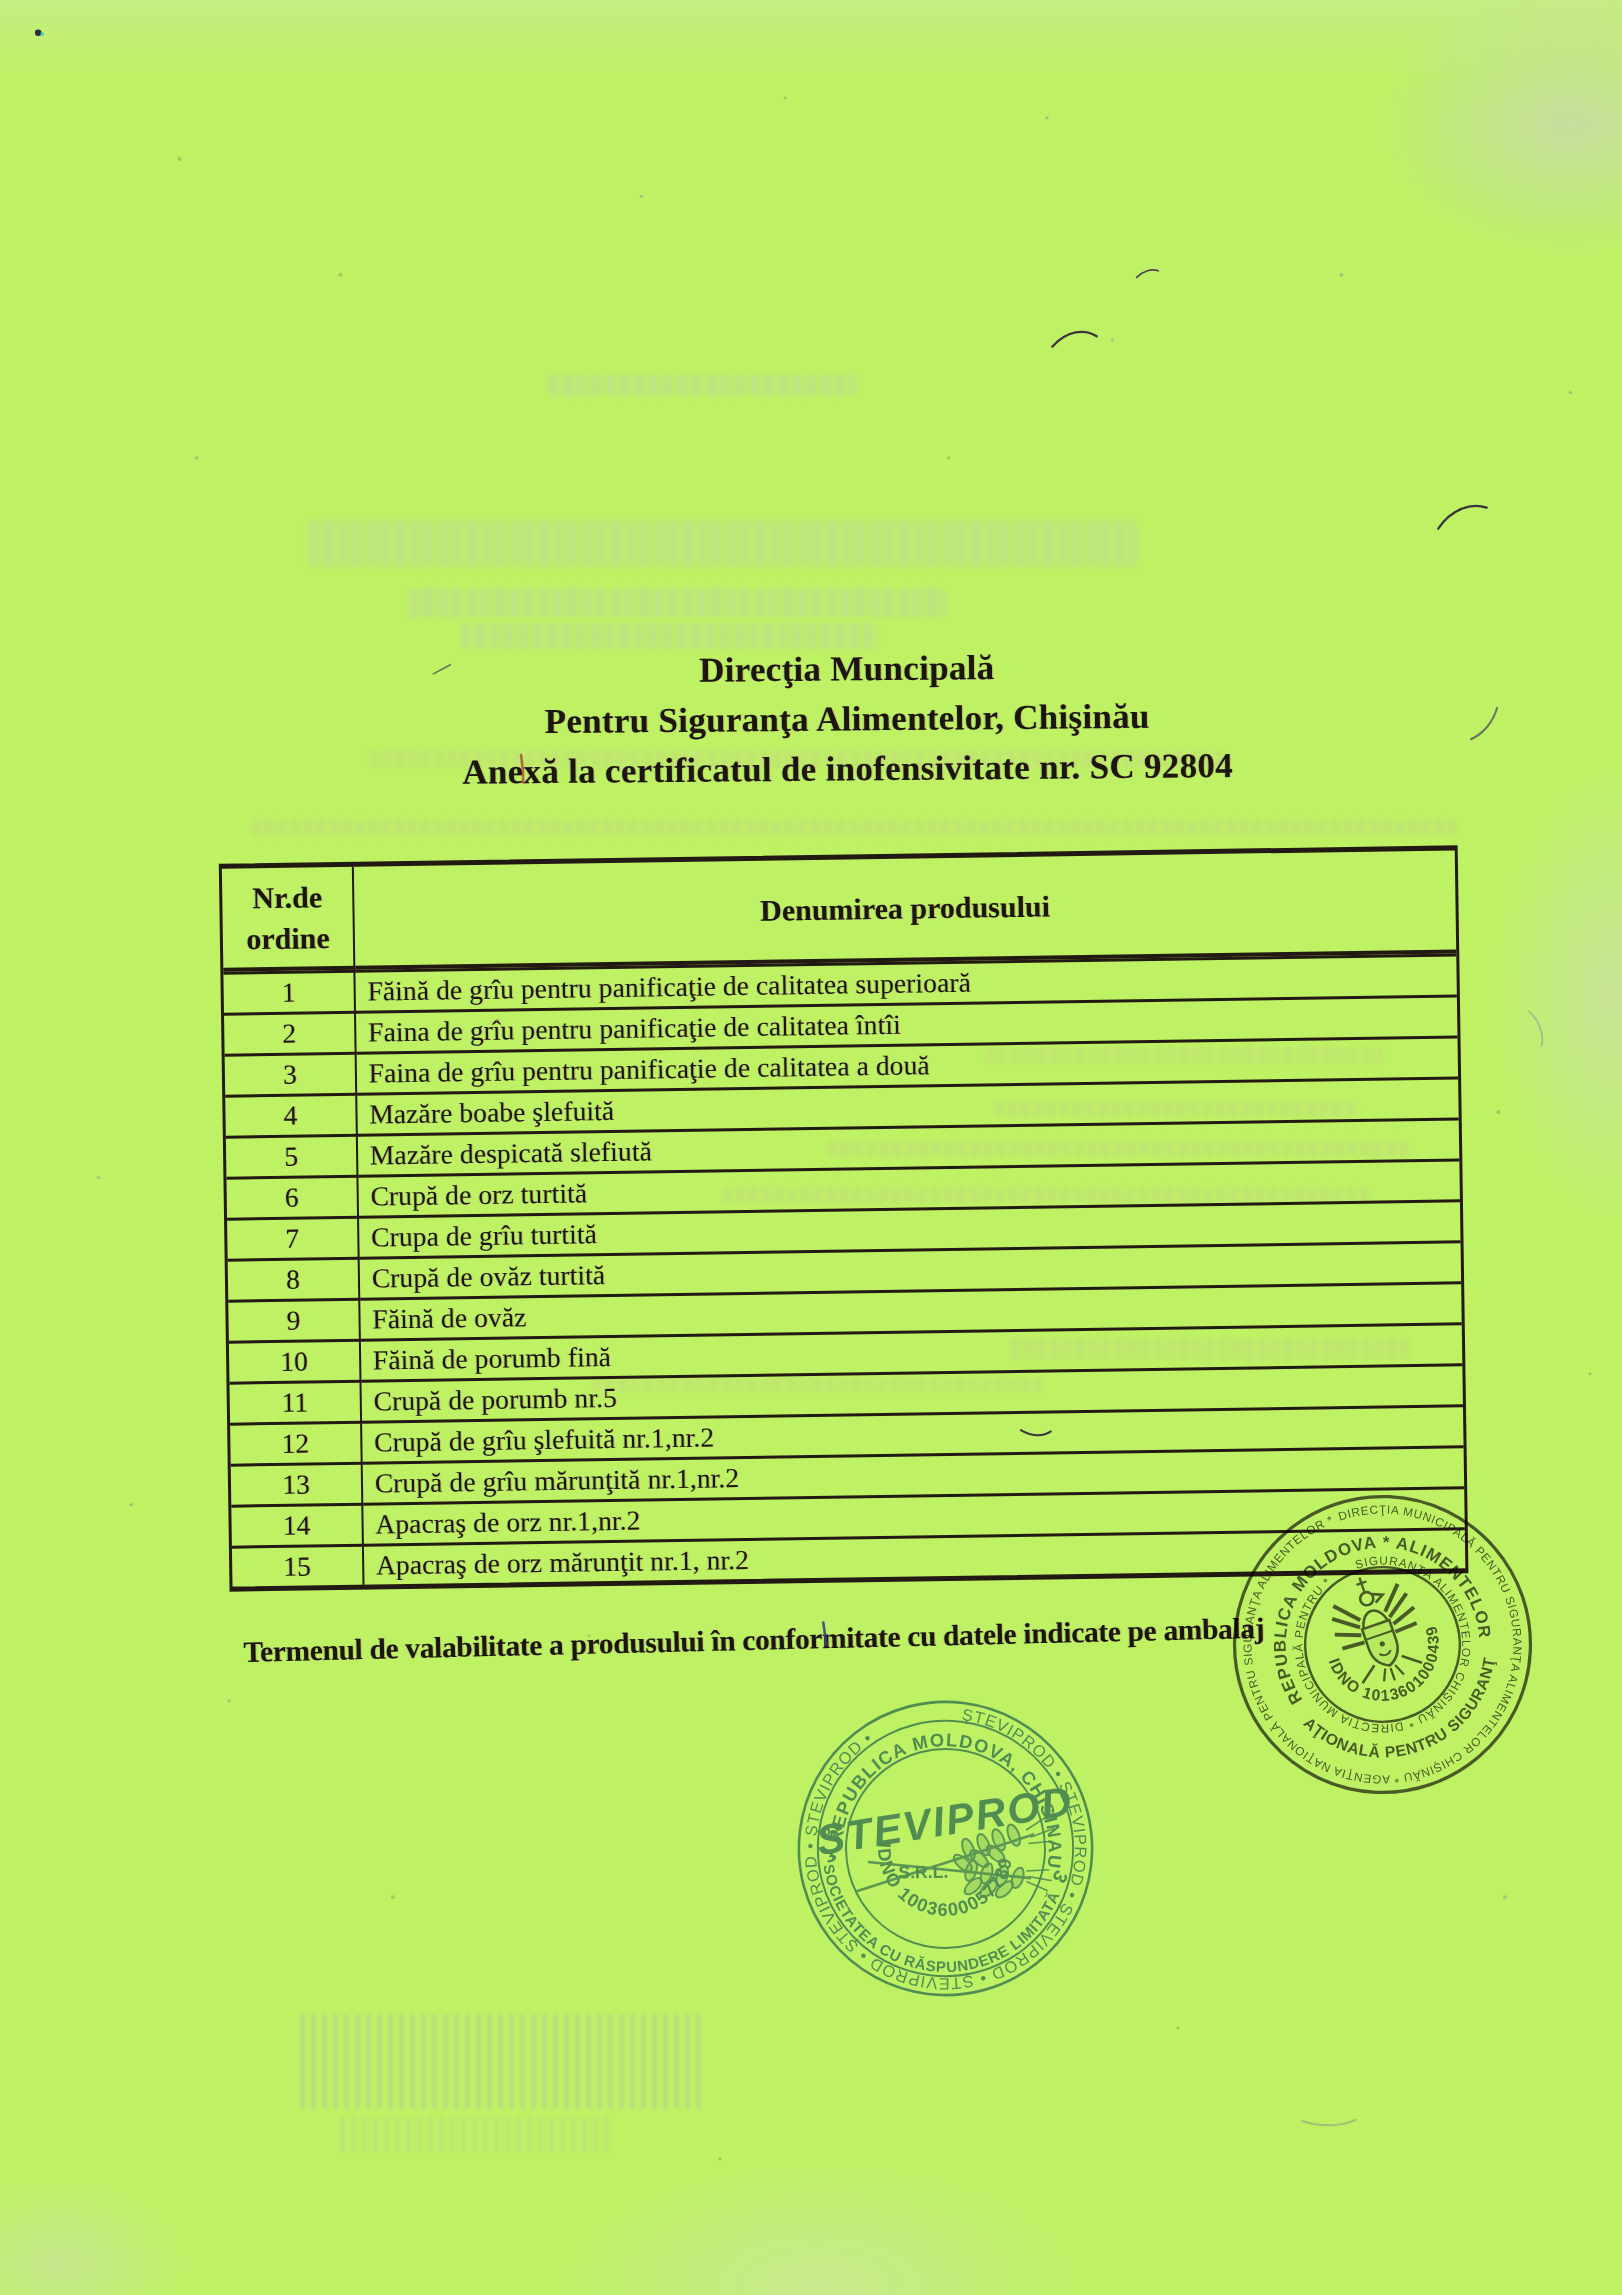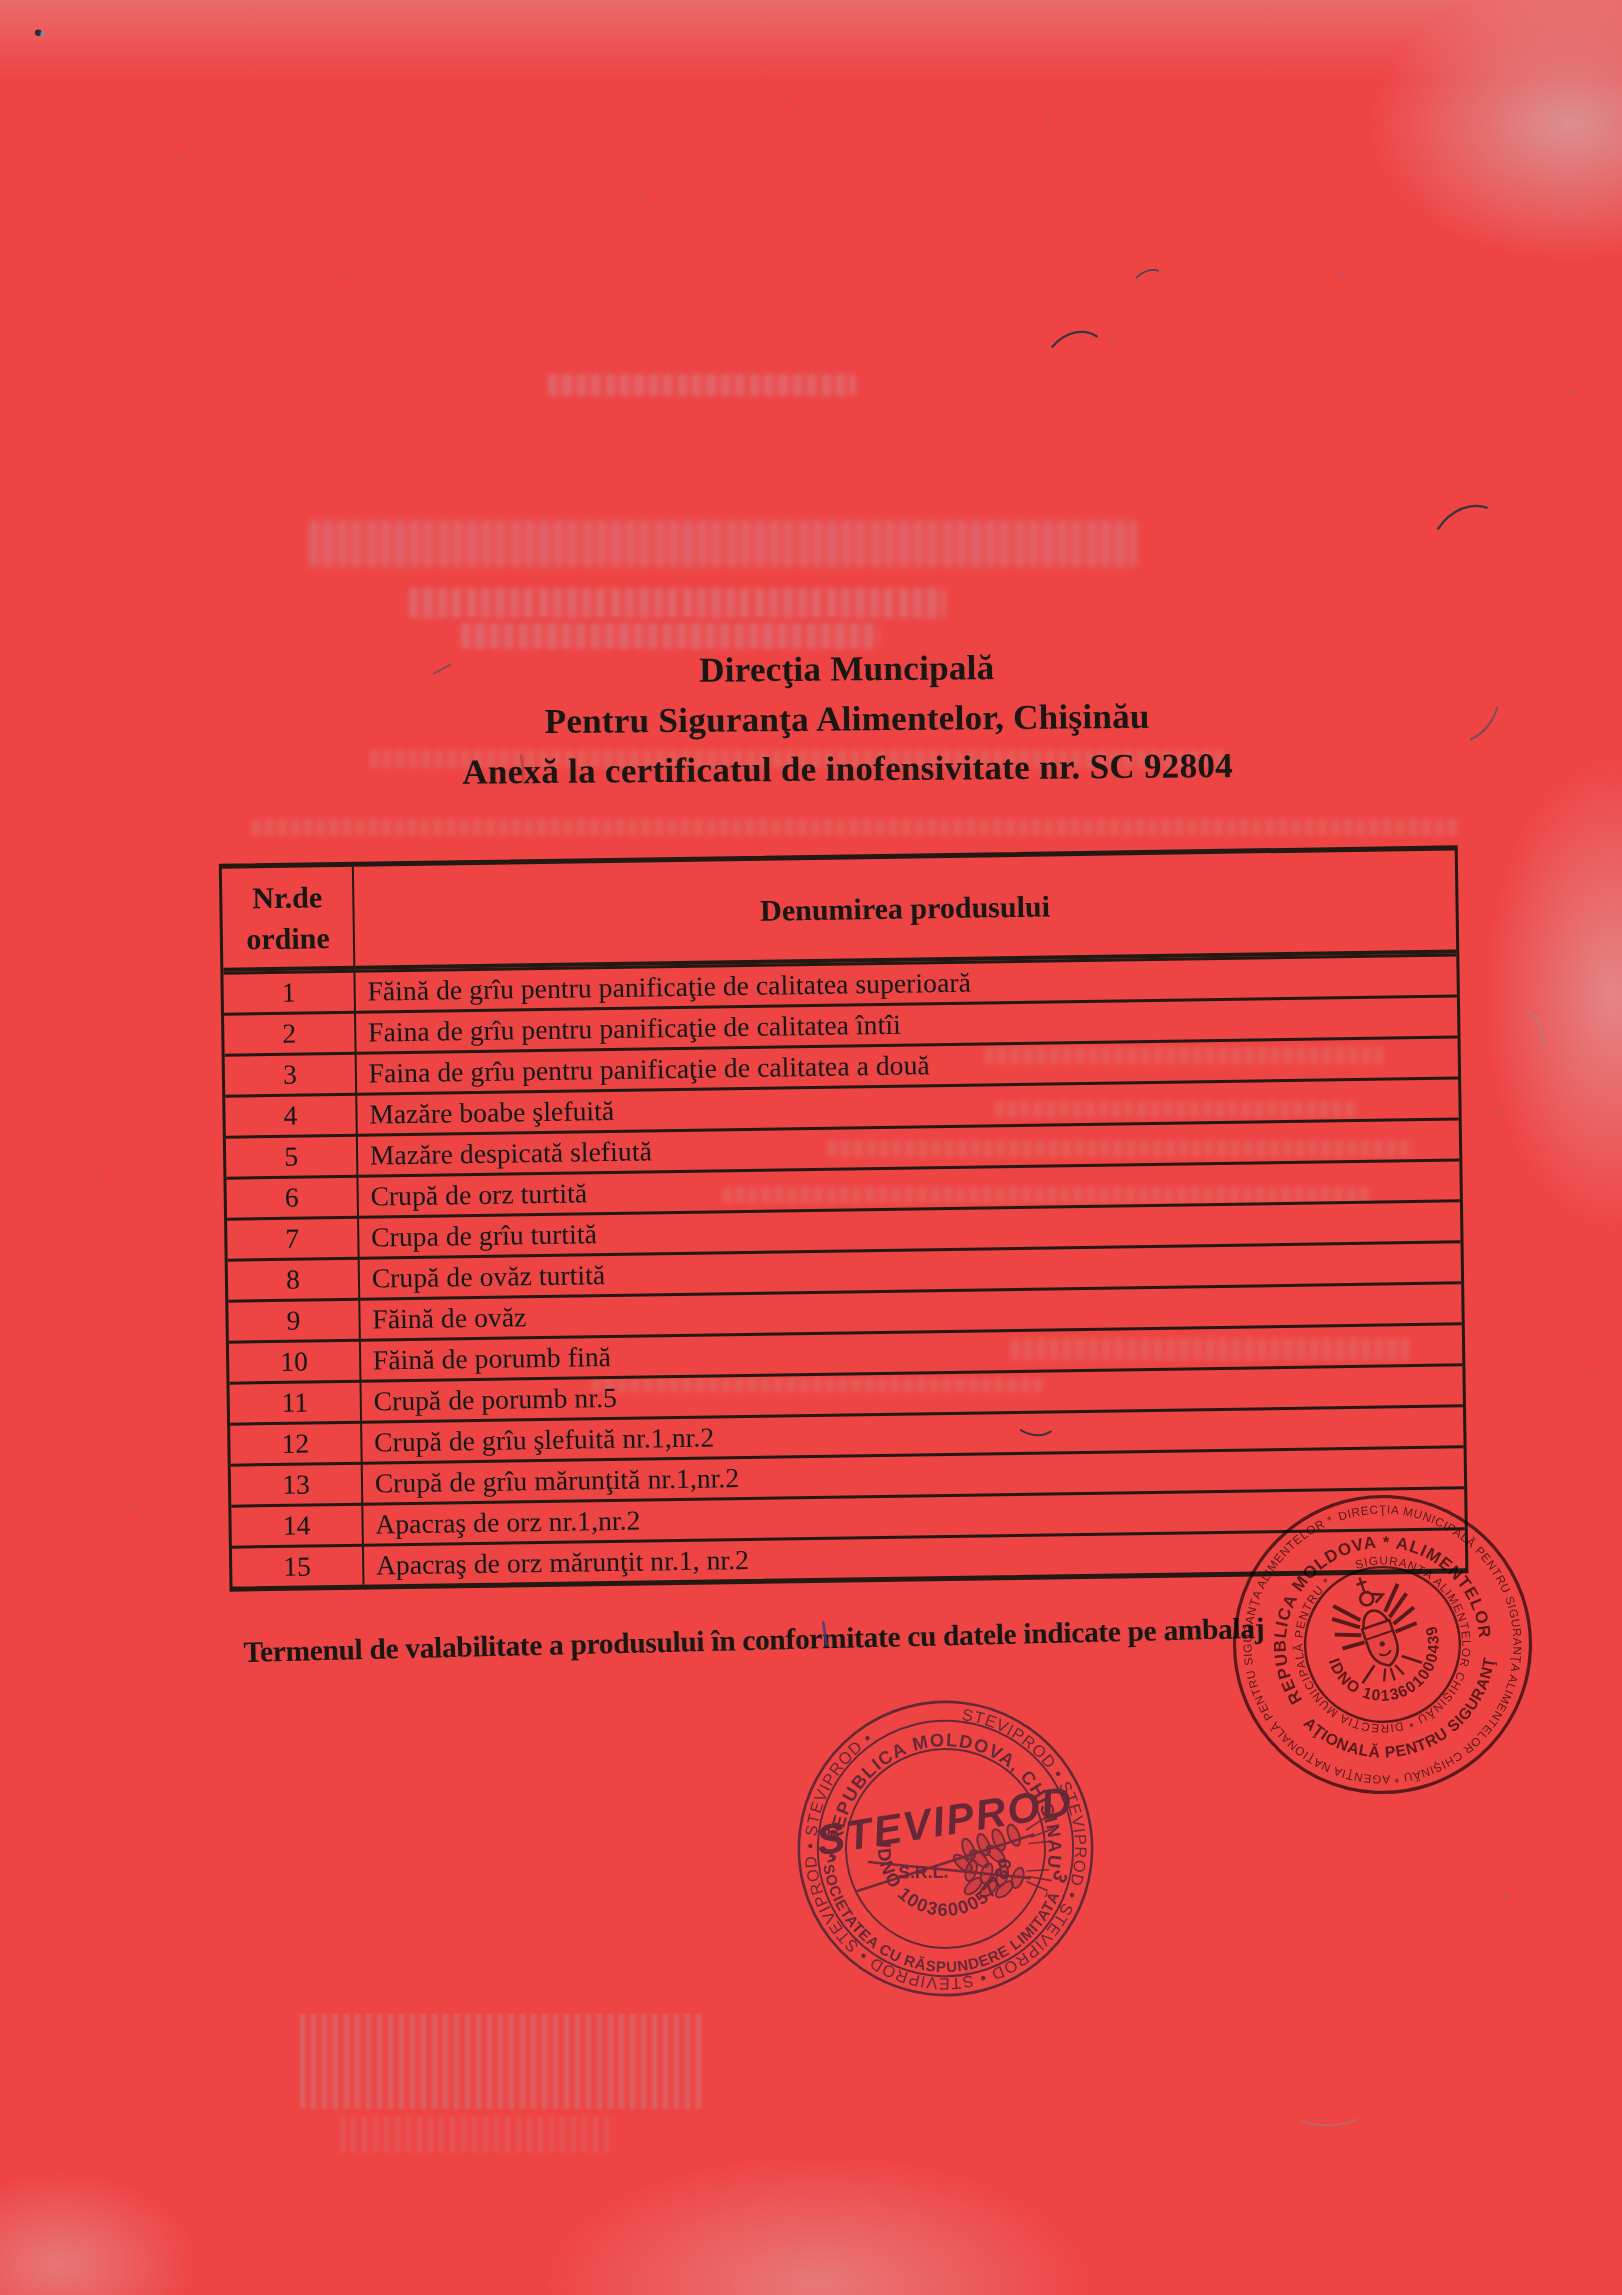--- a/index.html
+++ b/index.html
@@ -1,18 +1,18 @@
 <!DOCTYPE html>
 <html style="font-size:10.5px"><head>
 <meta charset="utf-8">
 <style>
   html,body{margin:0;padding:0;background:#e9e9ea;}
   body{width:1623px;height:2295px;position:relative;overflow:hidden;
        font-family:"Liberation Serif","DejaVu Serif",serif;}
-  .page{position:absolute;inset:0;background:#ef4444;}
+  .page{position:absolute;inset:0;background:#bef264;}
   
   .page-shading{position:absolute;inset:0;pointer-events:none;
     background:
       radial-gradient(288px 196px at 1570px 124px, rgba(205,205,208,.55), transparent 70%),
       radial-gradient(183px 340px at 1613px 995px, rgba(214,214,217,.45), transparent 70%),
       radial-gradient(393px 183px at 818px 2284px, rgba(218,218,220,.35), transparent 70%),
       radial-gradient(196px 131px at 59px 2264px, rgba(215,215,218,.35), transparent 70%),
       linear-gradient(180deg, rgba(220,220,224,.25), rgba(245,245,244,0) 79px);}
   
   .gh{position:absolute;filter:blur(2.6px);opacity:.55;border-radius:3.9px;

